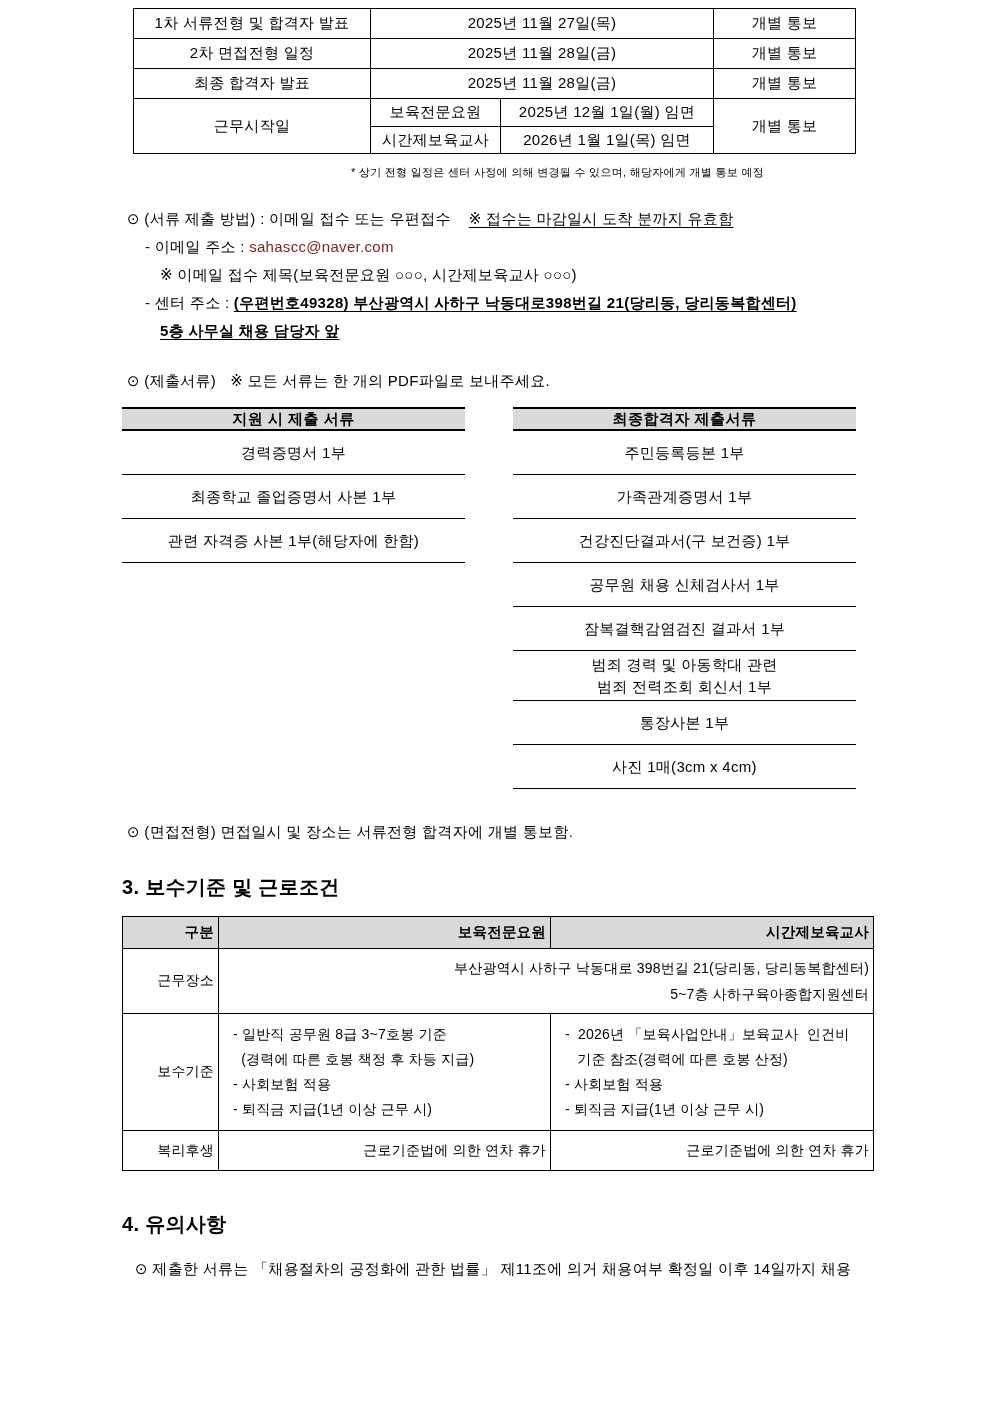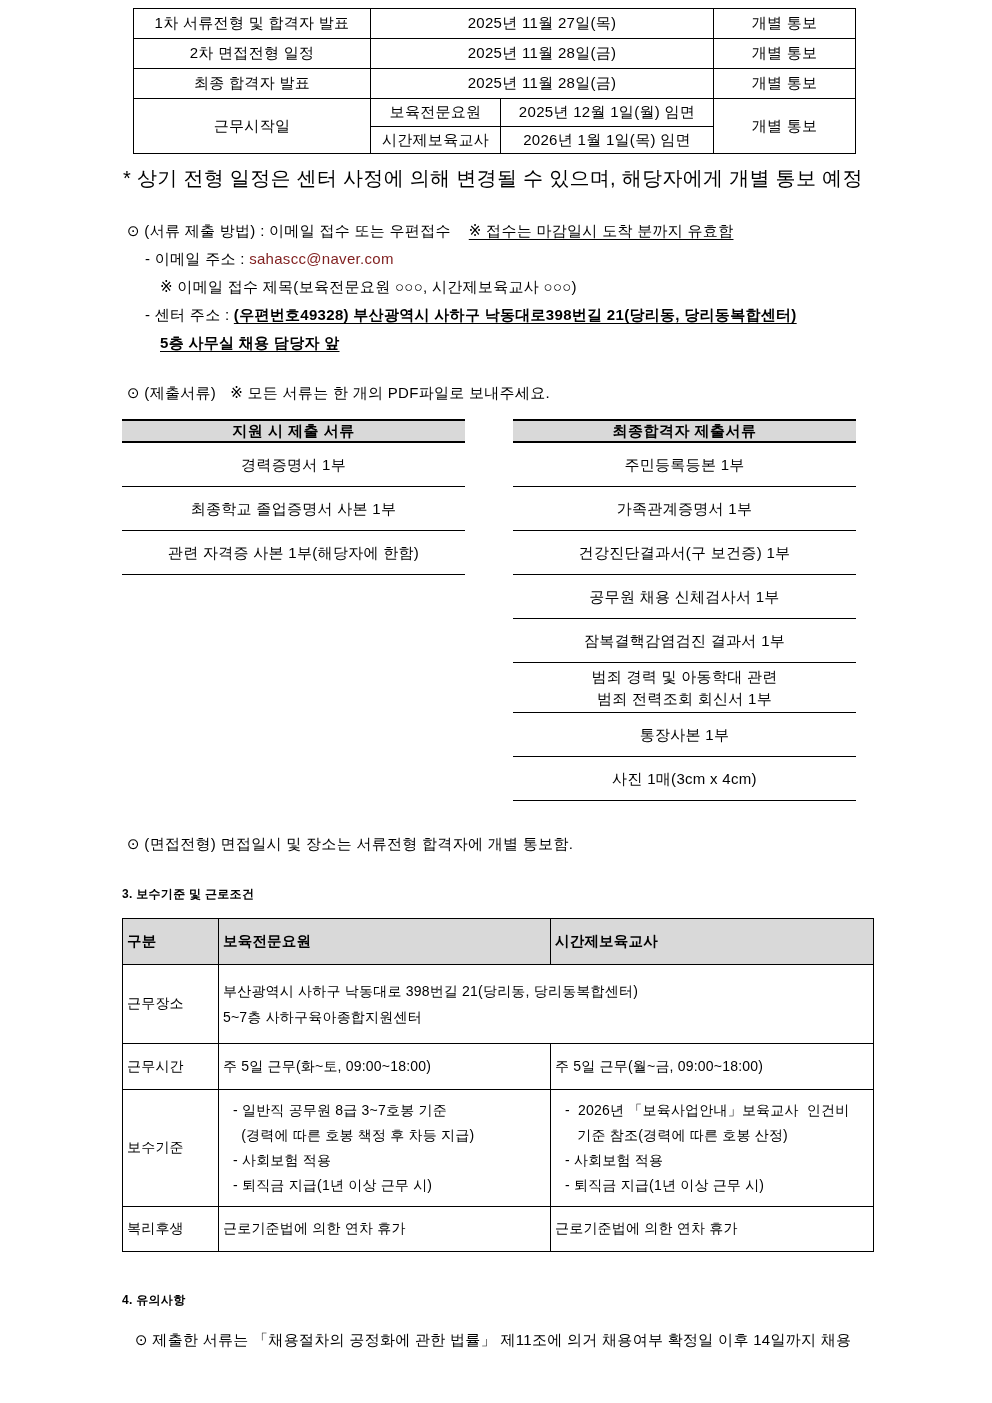--- a/index.html
+++ b/index.html
@@ -11,21 +11,21 @@
   }
   .page { position:relative; width:992px; height:1403px; background:#fff; }
 
   
   table { border-collapse:collapse; table-layout:fixed; }
   .schedule { margin:8px 0 0 133px; width:722px; font-size:15px; }
   .schedule td {
     border:1.5px solid #000; text-align:center; vertical-align:middle;
     padding:0 4px; letter-spacing:0.3px;
   }
-  .footnote { margin:11px 0 4px 123px; font-size:20px; letter-spacing:0.3px; }
+  .footnote { margin:11px 0 4px 123px; font-size:11px; letter-spacing:0.3px;text-align:center; }
 
   
   .method { margin:25px 0 0 127px; font-size:15px; line-height:28px; letter-spacing:0.3px; }
   .method .ln2 { margin-left:18px; }
   .method .ln3 { margin-left:33px; }
   .method .ln5 { margin-left:33px; }
   .u { text-decoration:underline; text-underline-offset:3px; }
   .bu { font-weight:bold; text-decoration:underline; text-underline-offset:3px; }
   .email { color:#7f1d1d; }
   .gap { display:inline-block; width:18px; }
@@ -45,29 +45,29 @@
     display:flex; align-items:center; justify-content:center;
     text-align:center; font-size:15px; white-space:pre-line;
     line-height:22px; letter-spacing:0.3px;
   }
   .doc-item.tall { min-height:50px; }
 
   
   .interview { margin:34px 0 0 127px; font-size:15px; letter-spacing:0.3px; }
 
   
-  .sec-title { margin-left:122px; font-size:12px; font-weight:bold; letter-spacing:0.3px; }
+  .sec-title { margin-left:122px; font-size:20px; font-weight:bold; letter-spacing:0.3px; }
   .sec3-title { margin-top:32px; }
   .sec4-title { margin-top:40px; }
 
   
   .pay { margin:15px 0 0 122px; width:751px; font-size:14px; }
   .pay td {
-    border:1.5px solid #000; text-align:left; vertical-align:middle;
-    padding:13px 4px; letter-spacing:0.2px;
+    border:1.5px solid #000; text-align:right; vertical-align:middle;
+    padding:6px 4px; letter-spacing:0.2px;
   }
   .pay td.hdr { background:#D9D9D9; font-weight:bold; height:32px; font-size:14.5px; }
   .pay .rowlabel { width:96px; }
   .pay td.prewrap {
     text-align:left; white-space:pre-wrap; padding:8px 6px 8px 14px; line-height:25px;
   }
   .pay td.preline { white-space:pre-line; line-height:26px; }
 
   
   .sec4-body { margin:16px 0 0 135px; font-size:15px; line-height:30px; letter-spacing:0.3px; }
@@ -171,25 +171,20 @@
         <tr>
       <td class="hdr rowlabel">구분</td>
       <td class="hdr">보육전문요원</td>
       <td class="hdr">시간제보육교사</td>
     </tr>
     <tr style="height:56px">
       <td>근무장소</td>
       <td colspan="2" class="preline">부산광역시 사하구 낙동대로 398번길 21(당리동, 당리동복합센터)
 5~7층 사하구육아종합지원센터</td>
     </tr>
-    <tr style="height:46px">
-      <td>근무시간</td>
-      <td>주 5일 근무(화~토, 09:00~18:00)</td>
-      <td>주 5일 근무(월~금, 09:00~18:00)</td>
-    </tr>
     <tr style="height:102px">
       <td>보수기준</td>
       <td class="prewrap">- 일반직 공무원 8급 3~7호봉 기준
   (경력에 따른 호봉 책정 후 차등 지급)
 - 사회보험 적용
 - 퇴직금 지급(1년 이상 근무 시)</td>
       <td class="prewrap">-  2026년 「보육사업안내」보육교사  인건비
    기준 참조(경력에 따른 호봉 산정)
 - 사회보험 적용
 - 퇴직금 지급(1년 이상 근무 시)</td>

